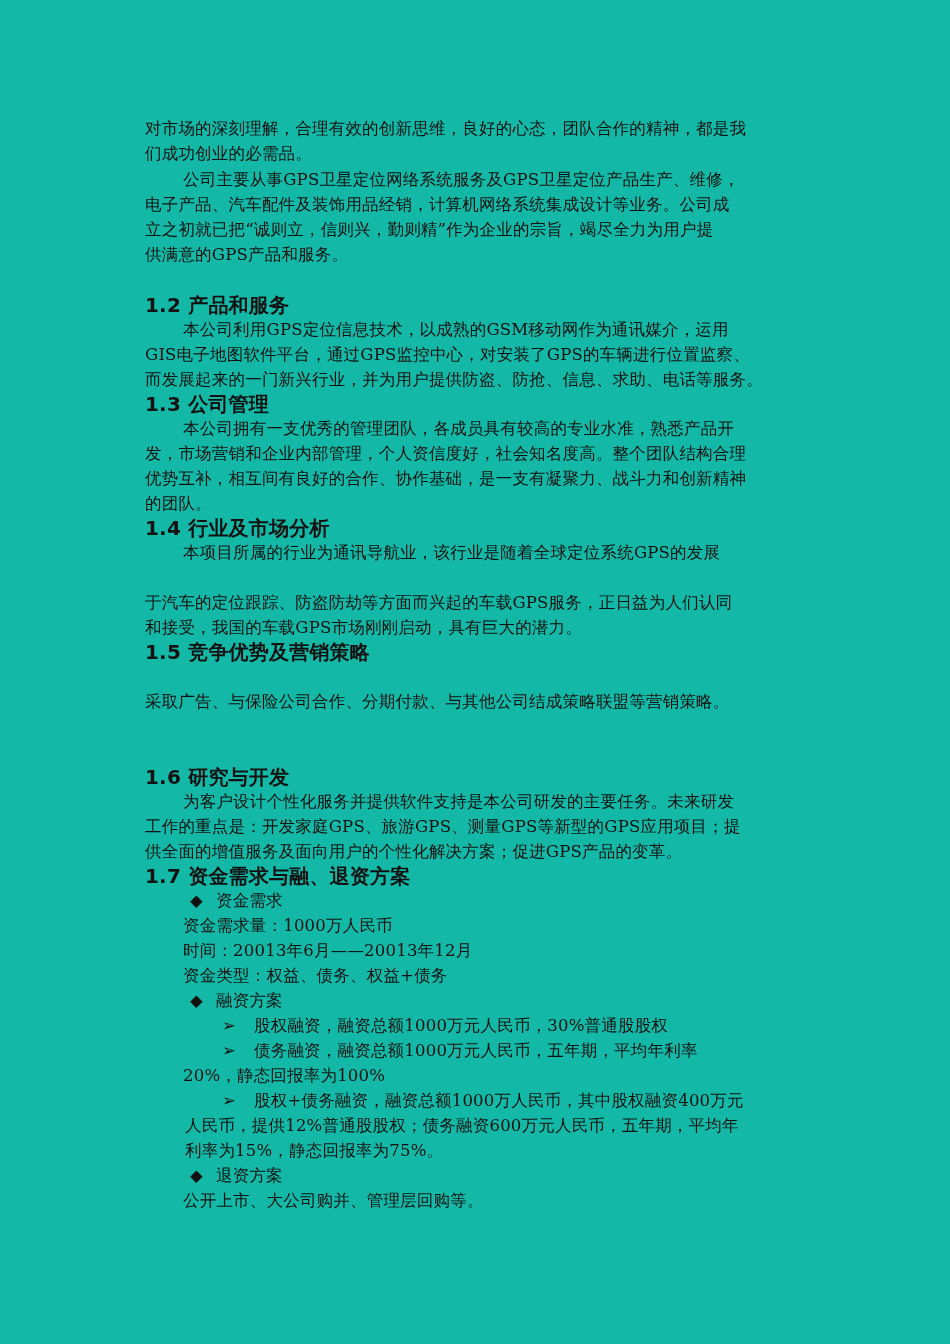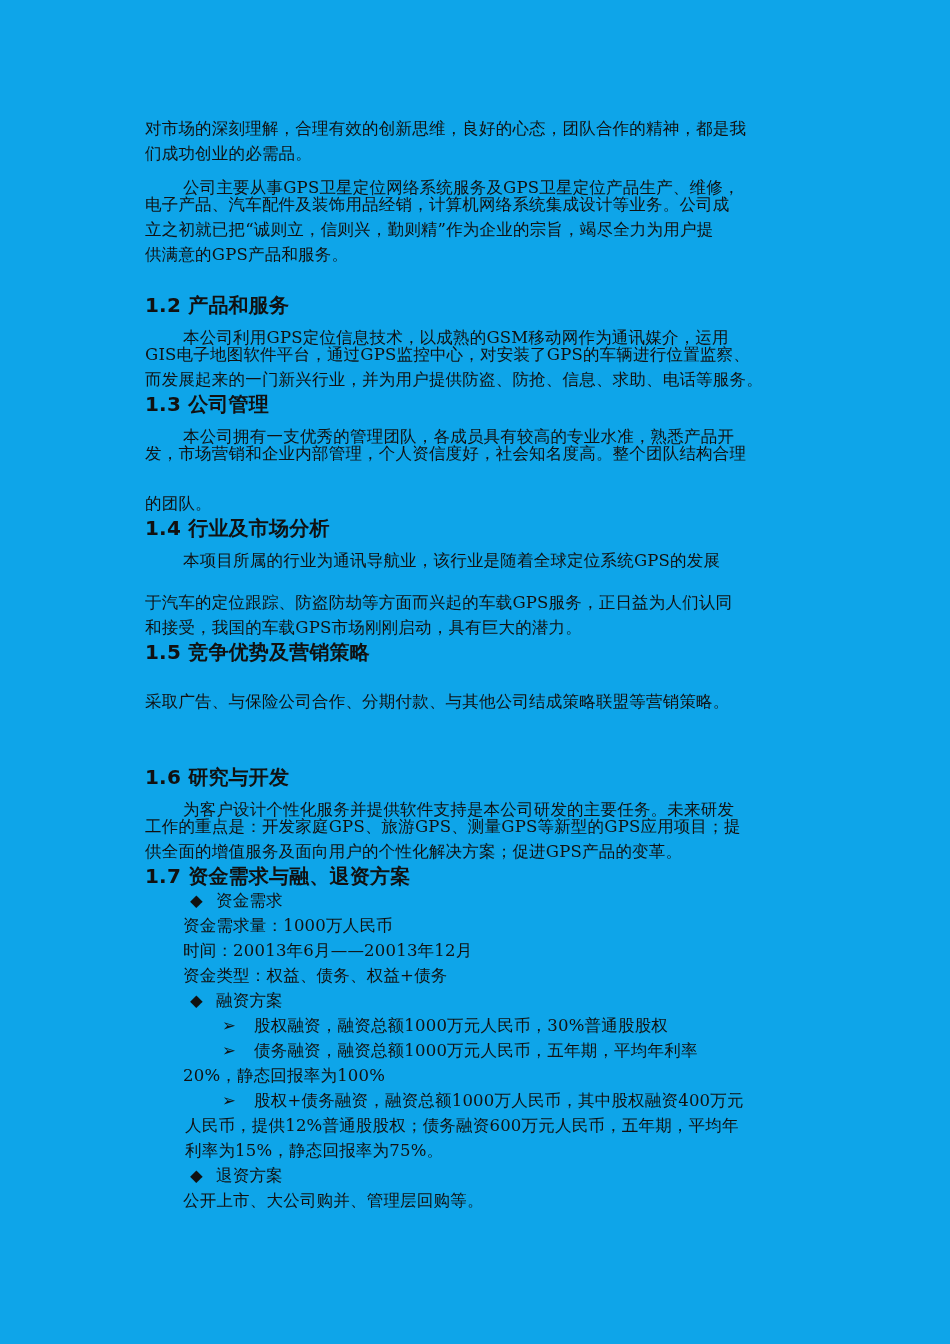--- a/index.html
+++ b/index.html
@@ -1,21 +1,21 @@
 <!DOCTYPE html>
 <html><head>
 <meta charset="utf-8">
 <style>
   html, body { margin: 0; padding: 0; background: #ffffff; }
   body { width: 950px; height: 1344px; position: relative; overflow: hidden;
          font-family: "DejaVu Serif", "Liberation Serif", serif; color: #111; }
-  .page { position: absolute; left: 0; top: 0; width: 950px; height: 1344px; background: #0ea5e9; }
+  .page { position: absolute; left: 0; top: 0; width: 950px; height: 1344px; background: #14b8a6; }
   .line { position: absolute; left: 145px; font-size: 16.5px; line-height: 20px; white-space: nowrap; letter-spacing: 0.2px; }
   .h { font-weight: bold; font-family: "DejaVu Sans", "Liberation Sans", sans-serif; font-size: 20px; }
-  .ind1 { left: 183px; margin-top: 8px; }
+  .ind1 { left: 183px; }
   .ind2 { left: 183px; }
   .ind3 { left: 222px; }
   .bul { display: inline-block; width: 26px; }
   .arr { display: inline-block; width: 32px; }
 </style>
 </head>
 <body>
 
 <div class="page">
 
@@ -28,20 +28,21 @@
   <div class="line" style="top:245px">供满意的GPS产品和服务。</div>
 
   <div class="line h" style="top:295px">1.2 产品和服务</div>
   <div class="line ind1" style="top:320px">本公司利用GPS定位信息技术，以成熟的GSM移动网作为通讯媒介，运用</div>
   <div class="line" style="top:345px">GIS电子地图软件平台，通过GPS监控中心，对安装了GPS的车辆进行位置监察、</div>
   <div class="line" style="top:370px">而发展起来的一门新兴行业，并为用户提供防盗、防抢、信息、求助、电话等服务。</div>
 
   <div class="line h" style="top:394px">1.3 公司管理</div>
   <div class="line ind1" style="top:419px">本公司拥有一支优秀的管理团队，各成员具有较高的专业水准，熟悉产品开</div>
   <div class="line" style="top:444px">发，市场营销和企业内部管理，个人资信度好，社会知名度高。整个团队结构合理</div>
+  <div class="line" style="top:469px">优势互补，相互间有良好的合作、协作基础，是一支有凝聚力、战斗力和创新精神</div>
   <div class="line" style="top:494px">的团队。</div>
 
   <div class="line h" style="top:518px">1.4 行业及市场分析</div>
   <div class="line ind1" style="top:543px">本项目所属的行业为通讯导航业，该行业是随着全球定位系统GPS的发展</div>
   <div class="line" style="top:593px">于汽车的定位跟踪、防盗防劫等方面而兴起的车载GPS服务，正日益为人们认同</div>
   <div class="line" style="top:618px">和接受，我国的车载GPS市场刚刚启动，具有巨大的潜力。</div>
 
   <div class="line h" style="top:642px">1.5 竞争优势及营销策略</div>
   <div class="line" style="top:692px">采取广告、与保险公司合作、分期付款、与其他公司结成策略联盟等营销策略。</div>
 

